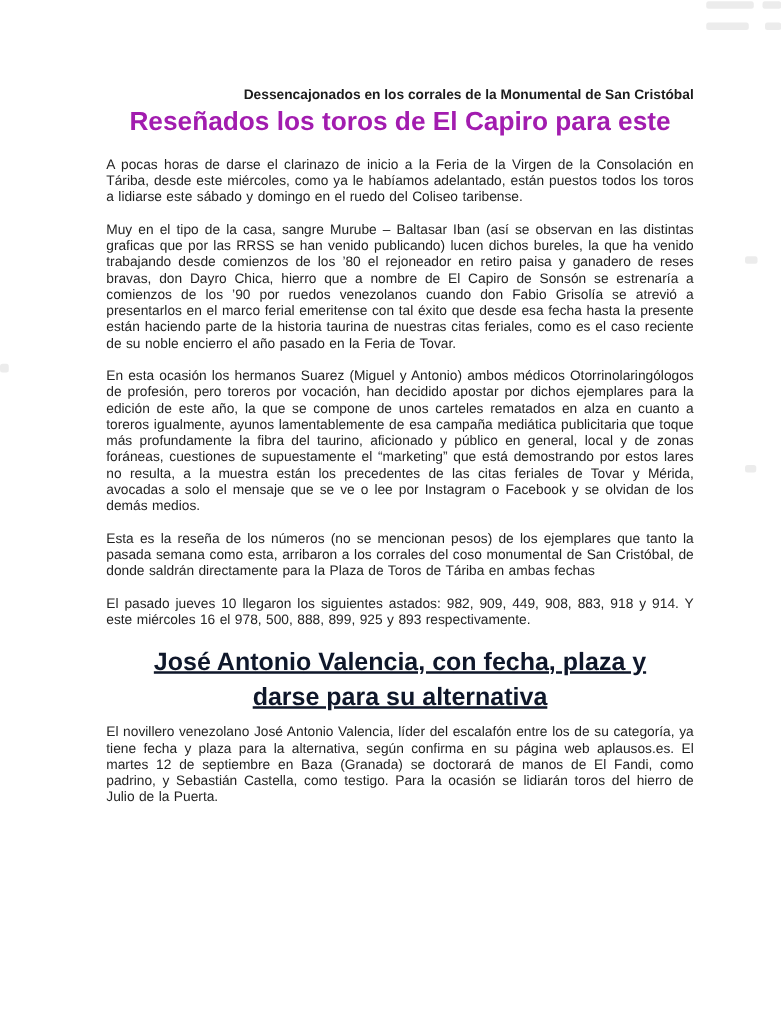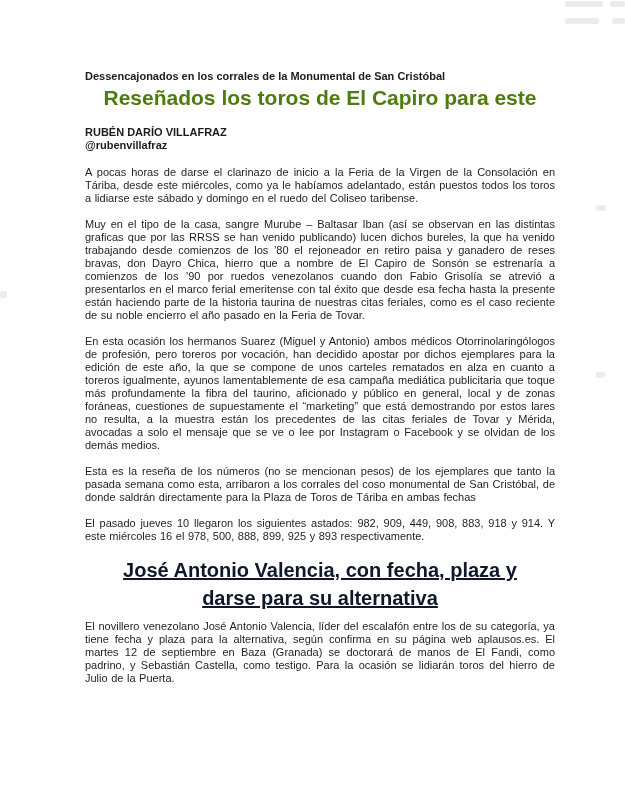--- a/index.html
+++ b/index.html
@@ -20,25 +20,25 @@
     position: absolute;
     left: 85px;
     top: 70px;
     width: 470px;
   }
   .kicker {
     font-size: 11px;
     line-height: 13px;
     font-weight: bold;
     color: #1c1c1c;
-    text-align: left;
+    text-align: right;
     margin-bottom: 3px;
   }
   .title {
-    color: #4d7c0f;
+    color: #a21caf;
     font-weight: bold;
     font-size: 21px;
     line-height: 23px;
     text-align: center;
     margin-bottom: 17px;
   }
   .title .line { display: block; }
   .byline {
     font-weight: bold;
     font-size: 11px;
@@ -86,24 +86,20 @@
 <div class="page">
 
   <div class="content">
 
     <div class="kicker">Dessencajonados en los corrales de la Monumental de San Cristóbal</div>
 
     <h1 class="title">
       <span class="line">Reseñados los toros de El Capiro para este</span>
     </h1>
 
-    <div class="byline">
-      <div>RUBÉN DARÍO VILLAFRAZ</div>
-      <div>@rubenvillafraz</div>
-    </div>
 
     <p class="body-par">A pocas horas de darse el clarinazo de inicio a la Feria de la Virgen de la Consolación en Táriba, desde este miércoles, como ya le habíamos adelantado, están puestos todos los toros a lidiarse este sábado y domingo en el ruedo del Coliseo taribense.</p>
 
     <p class="body-par">Muy en el tipo de la casa, sangre Murube – Baltasar Iban (así se observan en las distintas graficas que por las RRSS se han venido publicando) lucen dichos bureles, la que ha venido trabajando desde comienzos de los ’80 el rejoneador en retiro paisa y ganadero de reses bravas, don Dayro Chica, hierro que a nombre de El Capiro de Sonsón se estrenaría a comienzos de los ’90 por ruedos venezolanos cuando don Fabio Grisolía se atrevió a presentarlos en el marco ferial emeritense con tal éxito que desde esa fecha hasta la presente están haciendo parte de la historia taurina de nuestras citas feriales, como es el caso reciente de su noble encierro el año pasado en la Feria de Tovar.</p>
 
     <p class="body-par">En esta ocasión los hermanos Suarez (Miguel y Antonio) ambos médicos Otorrinolaringólogos de profesión, pero toreros por vocación, han decidido apostar por dichos ejemplares para la edición de este año, la que se compone de unos carteles rematados en alza en cuanto a toreros igualmente, ayunos lamentablemente de esa campaña mediática publicitaria que toque más profundamente la fibra del taurino, aficionado y público en general, local y de zonas foráneas, cuestiones de supuestamente el “marketing” que está demostrando por estos lares no resulta, a la muestra están los precedentes de las citas feriales de Tovar y Mérida, avocadas a solo el mensaje que se ve o lee por Instagram o Facebook y se olvidan de los demás medios.</p>
 
     <p class="body-par">Esta es la reseña de los números (no se mencionan pesos) de los ejemplares que tanto la pasada semana como esta, arribaron a los corrales del coso monumental de San Cristóbal, de donde saldrán directamente para la Plaza de Toros de Táriba en ambas fechas</p>
 
     <p class="body-par">El pasado jueves 10 llegaron los siguientes astados: 982, 909, 449, 908, 883, 918 y 914. Y este miércoles 16 el 978, 500, 888, 899, 925 y 893 respectivamente.</p>

